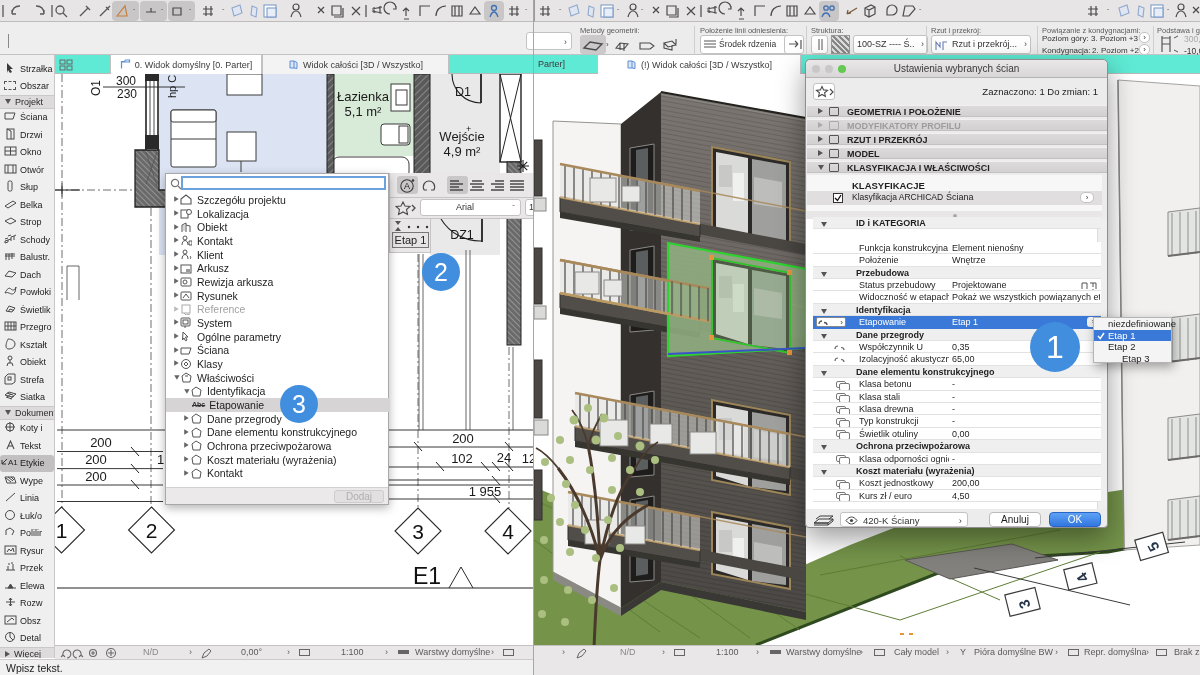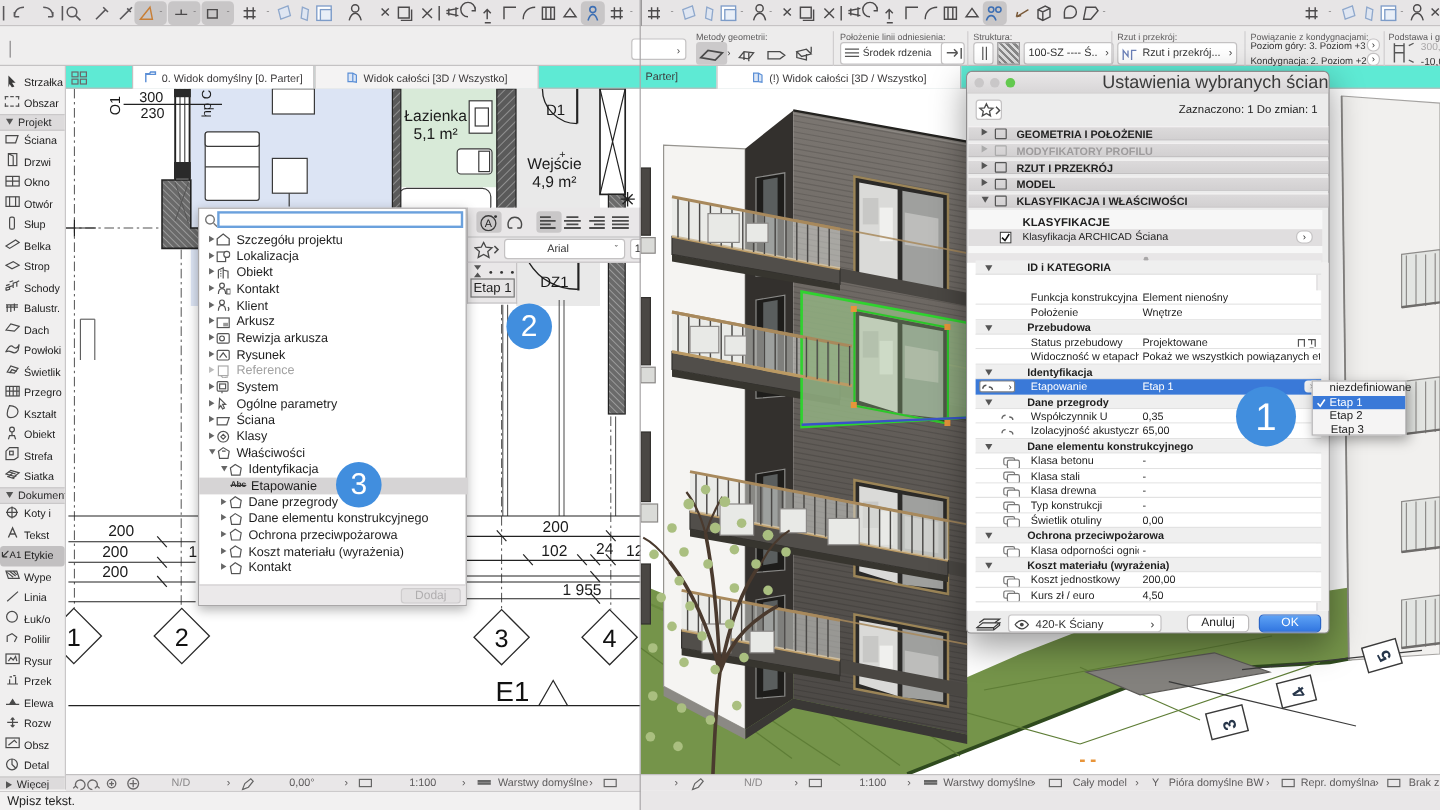--- a/index.html
+++ b/index.html
@@ -28,21 +28,21 @@
 .sic2{width:11px;height:7px;border:1px solid #666;top:3px !important}
 .sic3{width:11px;height:2px;border-top:2px solid #666;border-bottom:2px solid #666;top:4px !important}
 
 #popup{position:absolute;left:165px;top:173px;width:224px;height:332px;background:#fff;border:1px solid #a9a7a8;box-shadow:0 3px 9px rgba(0,0,0,.3);font-size:10.5px;color:#1d1d1d}
 .prow{height:13.68px;display:flex;align-items:center;white-space:nowrap}
 .prow .ar{width:8px;flex:0 0 8px;margin-left:6px;font-size:7px;color:#666;transform:scale(.9)}
 .prow .pic{width:13px;flex:0 0 13px;height:11px;margin-right:4px;position:relative}
 .pic svg{position:absolute;left:0;top:0}
 
 #dlg{position:absolute;left:805px;top:59px;width:303px;height:469px;background:#ececec;border:1px solid #8f8d8e;border-radius:5px 5px 4px 4px;box-shadow:0 10px 28px rgba(0,0,0,.4);font-size:10px;color:#1e1e1e}
-#dlgtitle{height:18px;background:linear-gradient(#e9e7e8,#d8d6d7);border-bottom:1px solid #b5b3b4;border-radius:5px 5px 0 0;text-align:right;line-height:17px;font-size:15px;color:#3a3a3a;position:relative}
+#dlgtitle{height:18px;background:linear-gradient(#e9e7e8,#d8d6d7);border-bottom:1px solid #b5b3b4;border-radius:5px 5px 0 0;text-align:center;line-height:17px;font-size:10px;color:#3a3a3a;position:relative}
 .dot{position:absolute;top:5px;width:8px;height:8px;border-radius:50%}
 .secbar{position:absolute;left:1px;width:300px;height:12px;background:linear-gradient(#dcdadb,#d2d0d1);border-top:1px solid #f2f0f1;border-bottom:1px solid #c3c1c2;font-weight:bold;font-size:9px;color:#222;line-height:12px}
 .secbar .tri{position:absolute;left:9px;top:0;font-size:7px;color:#444}
 .secbar .sic{position:absolute;left:22px;top:1px;width:10px;height:9px;border:1px solid #555;border-radius:1px}
 .secbar .st{position:absolute;left:40px}
 .drow{position:absolute;left:7px;width:288px;height:12.4px;border-bottom:1px solid #e2e2e2;background:#fff;font-size:9px;line-height:12px;white-space:nowrap;overflow:hidden}
 .drow.hd{background:#efefef;font-weight:bold}
 .drow .lab{position:absolute;left:46px;width:90px;overflow:hidden;white-space:nowrap}
 .drow.hd .lab{left:43px;width:240px}
 .drow .val{position:absolute;left:139px;width:148px;overflow:hidden}
@@ -1371,21 +1371,21 @@
 <div class="btn" style="left:183px;top:452px;width:52px;height:15px;background:#fff;border:1px solid #bcbabb;line-height:13px">Anuluj</div>
 <div class="btn" style="left:243px;top:452px;width:52px;height:15px;background:linear-gradient(#5da2f5,#3276e0);border:1px solid #2a66c8;color:#fff;line-height:13px">OK</div>
 </div>
 
 <div class="abs" style="left:1093px;top:317px;width:79px;height:46px;background:#f5f4f4;border:1px solid #b5b3b4;box-shadow:2px 4px 10px rgba(0,0,0,.35);font-size:9.5px;color:#222;z-index:60">
 <div style="height:11.5px;padding-left:14px;line-height:11px">niezdefiniowane</div>
 <div style="height:11.5px;padding-left:14px;line-height:11px;background:#3a79d8;color:#fff;position:relative"><svg width="8" height="8" style="position:absolute;left:3px;top:2px">
           <path d="M1 4l2.2 2.5L7 1" fill="none" stroke="#fff" stroke-width="1.4"></path>
         </svg>Etap 1</div>
 <div style="height:11.5px;padding-left:14px;line-height:11px">Etap 2</div>
-<div style="height:11.5px;padding-left:15px;line-height:11px">Etap 3</div>
+<div style="height:11.5px;padding-left:28px;line-height:11px">Etap 3</div>
 </div>
 <div class="bluec" style="left:1030px;top:322px;width:50px;height:50px;font-size:32px;z-index:70">1</div>
 
 <div class="sbar" style="left:534px;top:645px;width:666px">
 <span style="left:28px">›</span>
       <svg width="11" height="11" style="position:absolute;left:42px;top:2px">
         <path d="M1 10l2-5 5-4 2 2-4 5z" fill="none" stroke="#666"></path>
       </svg>
       <span style="left:86px;color:#8a8889">N/D</span>
       <span style="left:128px">›</span>

